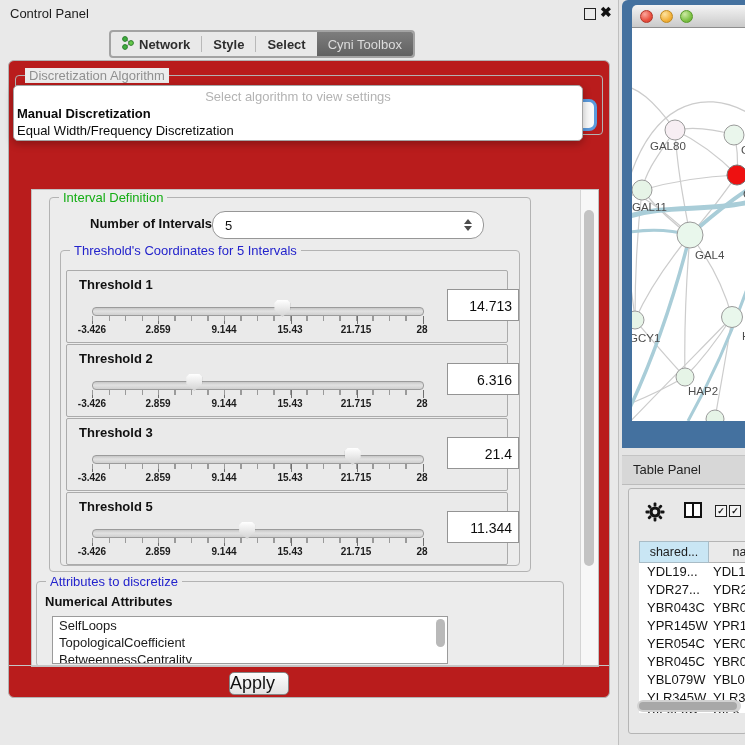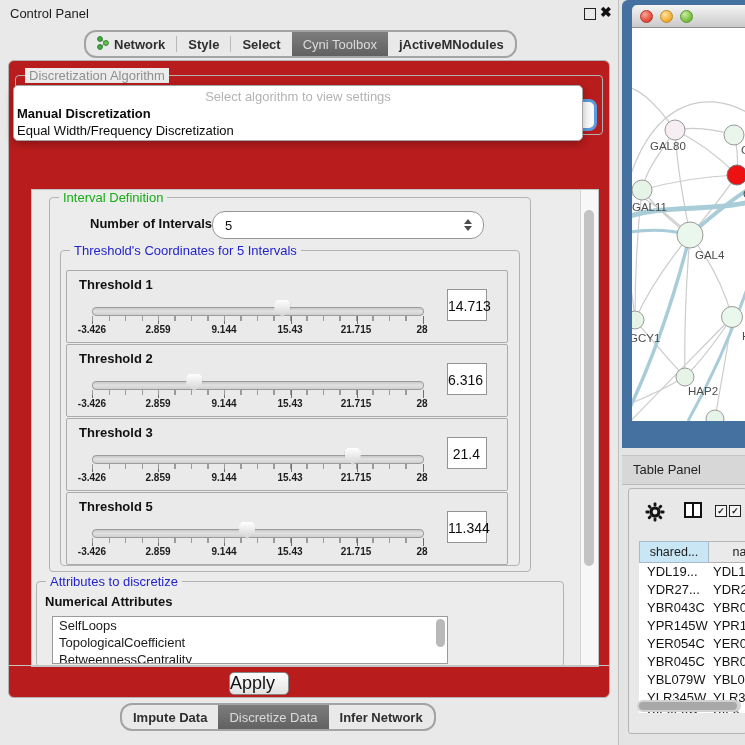--- a/index.html
+++ b/index.html
@@ -11,21 +11,21 @@
   
   #control-panel{left:0;top:0;width:618px;height:745px;background:#e9e9e9;
     border-right:1px solid #bfbfbf;}
   #cp-titlebar{left:0;top:0;width:100%;height:26px;}
   #cp-title{left:10px;top:6px;font-size:13px;color:#1c1c1c;}
   #cp-float{left:584px;top:8px;width:10px;height:10px;border:1.5px solid #222;}
   #cp-close{left:600px;top:4px;font-size:14px;font-weight:bold;color:#111;}
 
   
   .tabgroup{display:flex;align-items:stretch;border:2px solid #a3a3a3;
-    border-radius:12px;background:#e9e9e9;height:24px;overflow:hidden;}
+    border-radius:4px;background:#e9e9e9;height:24px;overflow:hidden;margin-left:25px;}
   .tab{display:flex;align-items:center;padding:0 11px;font-size:13px;
     font-weight:600;color:#2e2e2e;white-space:nowrap;}
   .tab.selected{background:linear-gradient(#7d7d7d,#616161);color:#dcdcdc;
     font-weight:400;}
   .tabsep{width:1px;background:#b9b9b9;margin:4px 0;}
   #top-tabbar{left:84px;top:30px;}
   #bottom-tabbar{left:120px;top:703px;}
   .net-ico{margin-right:5px;}
 
   
@@ -85,21 +85,21 @@
     clip-path:polygon(18% 0,82% 0,100% 18%,100% 58%,50% 100%,0 58%,0 18%);
     filter:drop-shadow(0 0 1px #777);}
   .ticks-major{position:absolute;left:25px;top:45px;width:331px;height:8px;
     background:repeating-linear-gradient(to right,#6f6f6f 0 1px,transparent 1px 20%);
     border-right:1px solid #6f6f6f;}
   .ticks-minor{position:absolute;left:25px;top:45px;width:330px;height:5px;
     background:repeating-linear-gradient(to right,#9a9a9a 0 1px,transparent 1px 5%);}
   .tick-labels{position:absolute;left:25px;top:53px;width:330px;height:12px;}
   .tick-labels span{position:absolute;transform:translateX(-50%);
     font-size:10px;font-weight:700;color:#1c1c1c;white-space:nowrap;text-align:right;}
-  .thr-value{position:absolute;left:380px;top:18px;width:40px;height:32px;
+  .thr-value{position:absolute;left:380px;top:18px;width:72px;height:32px;
     background:#fff;border:1px solid #949494;font-size:14px;color:#0d0d0d;
     text-align:right;line-height:32px;padding-right:6px;box-sizing:border-box;}
 
   
   #attr-sub{position:absolute;left:8px;top:12px;font-size:13px;
     font-weight:bold;color:#111;}
   #attr-list{position:absolute;left:15px;top:34px;width:394px;height:46px;
     background:#fff;border:1px solid #9b9b9b;overflow:hidden;}
   .attr-item{font-size:13px;color:#1a1a1a;padding-left:6px;line-height:17px;
     white-space:nowrap;}
@@ -193,23 +193,20 @@
       <div class="tab">
         <span>Style</span>
       </div>
       <div class="tabsep"></div>
       <div class="tab">
         <span>Select</span>
       </div>
       <div class="tab selected">
         <span>Cyni Toolbox</span>
       </div>
-      <div class="tab">
-        <span>jActiveMNodules</span>
-      </div>
     </div>
 
     <div id="main-panel" class="abs">
 
       <div class="groupbox" style="left:6px;top:14px;width:586px;height:58px;">
         <span class="grouptitle gt-gray">Discretization Algorithm</span>
       </div>
 
       <div id="algo-focus" class="abs"></div>
 
@@ -325,31 +322,20 @@
         <div id="v-scrollbar">
           <div id="v-thumb"></div>
         </div>
       </div>
 
       <div id="apply-bar" class="abs">
         <div id="apply-btn">Apply</div>
       </div>
     </div>
 
-    <div id="bottom-tabbar" class="abs tabgroup">
-      <div class="tab">
-        <span>Impute Data</span>
-      </div>
-      <div class="tab selected">
-        <span>Discretize Data</span>
-      </div>
-      <div class="tab">
-        <span>Infer Network</span>
-      </div>
-    </div>
   </div>
 
   <div id="net-window" class="abs">
     <div id="net-titlebar" class="abs">
       <span class="light red"></span>
       <span class="light yellow"></span>
       <span class="light green"></span>
     </div>
     <div id="net-canvas" class="abs">
       <svg width="113" height="393" viewBox="0 0 113 393">

